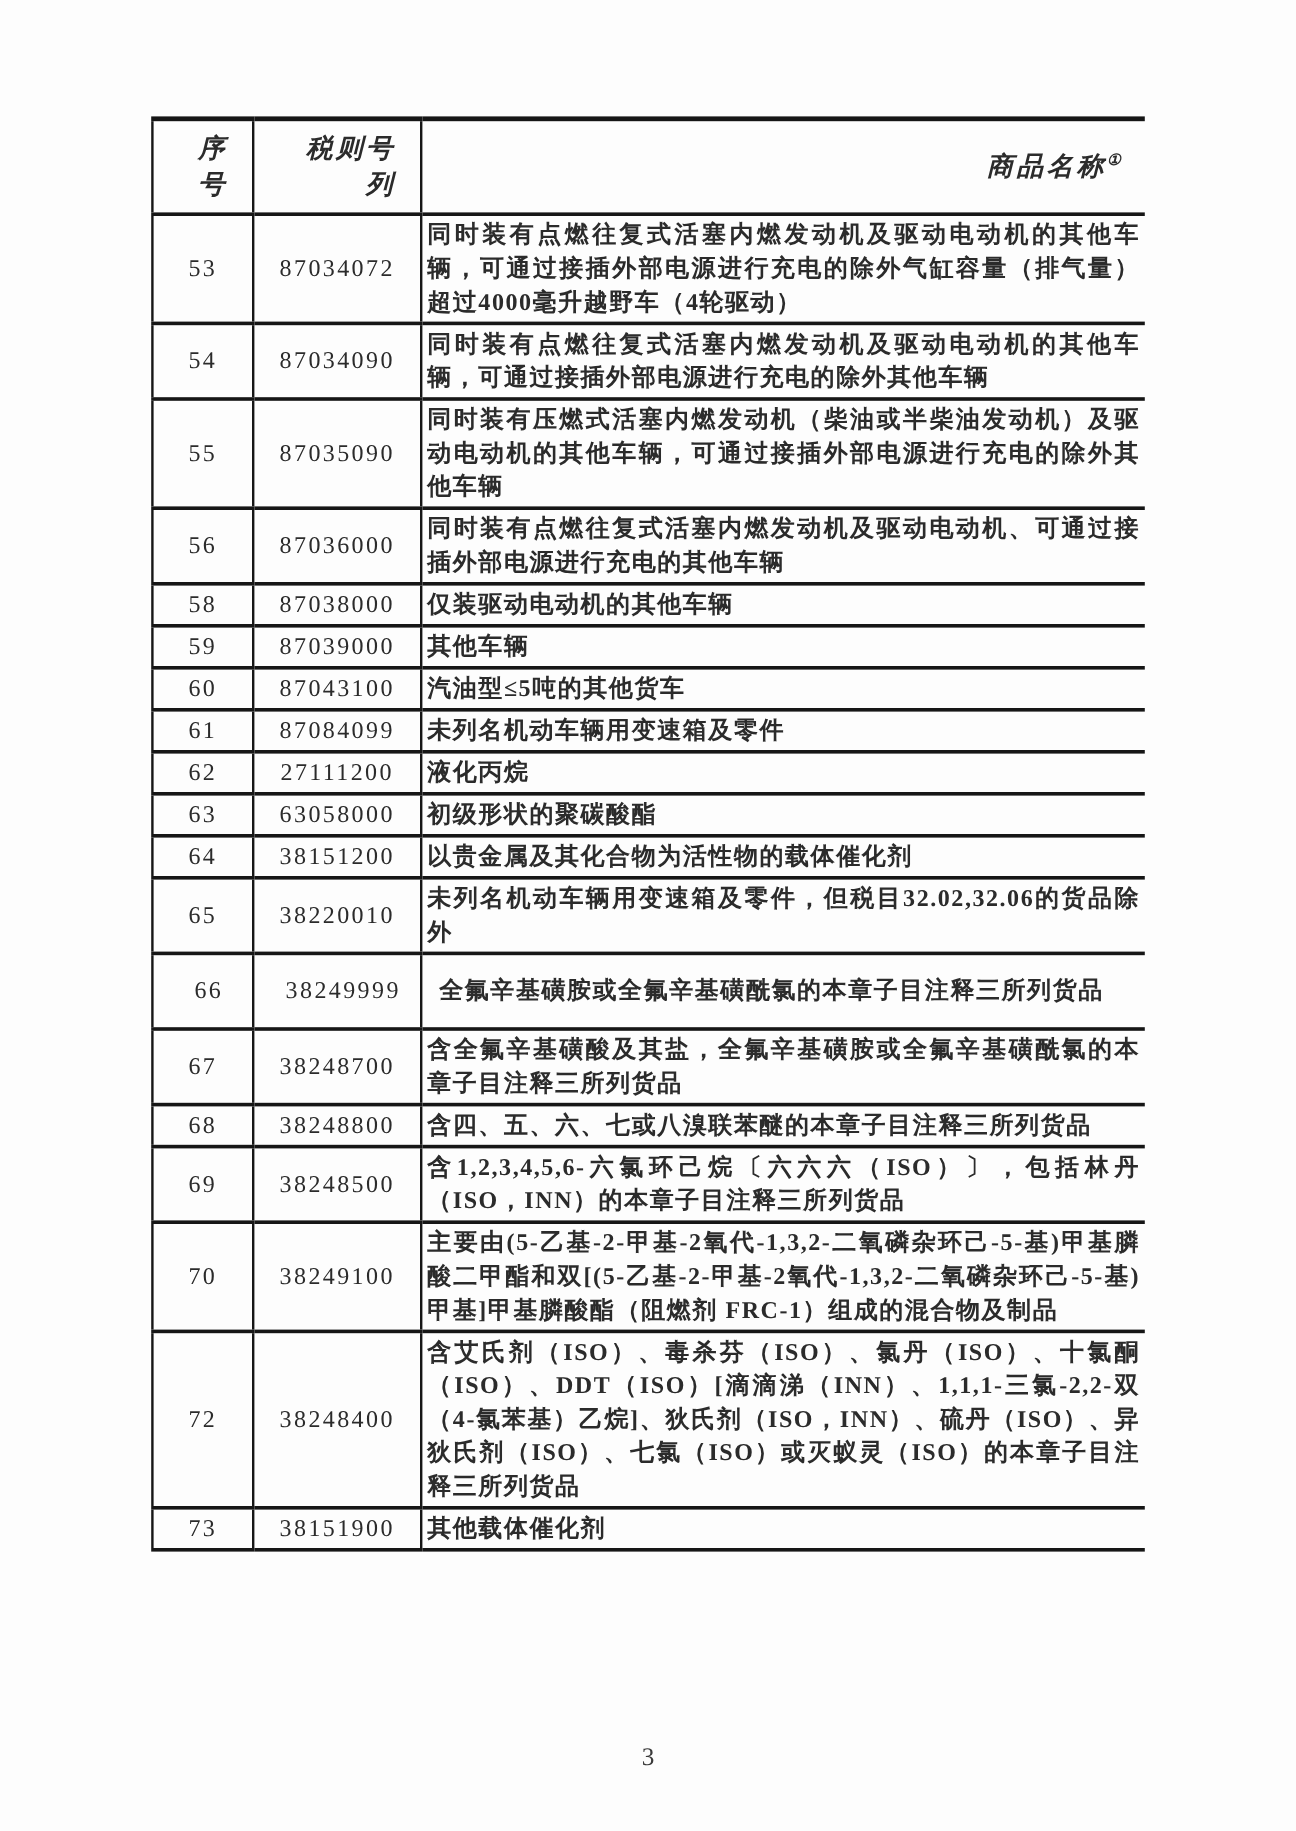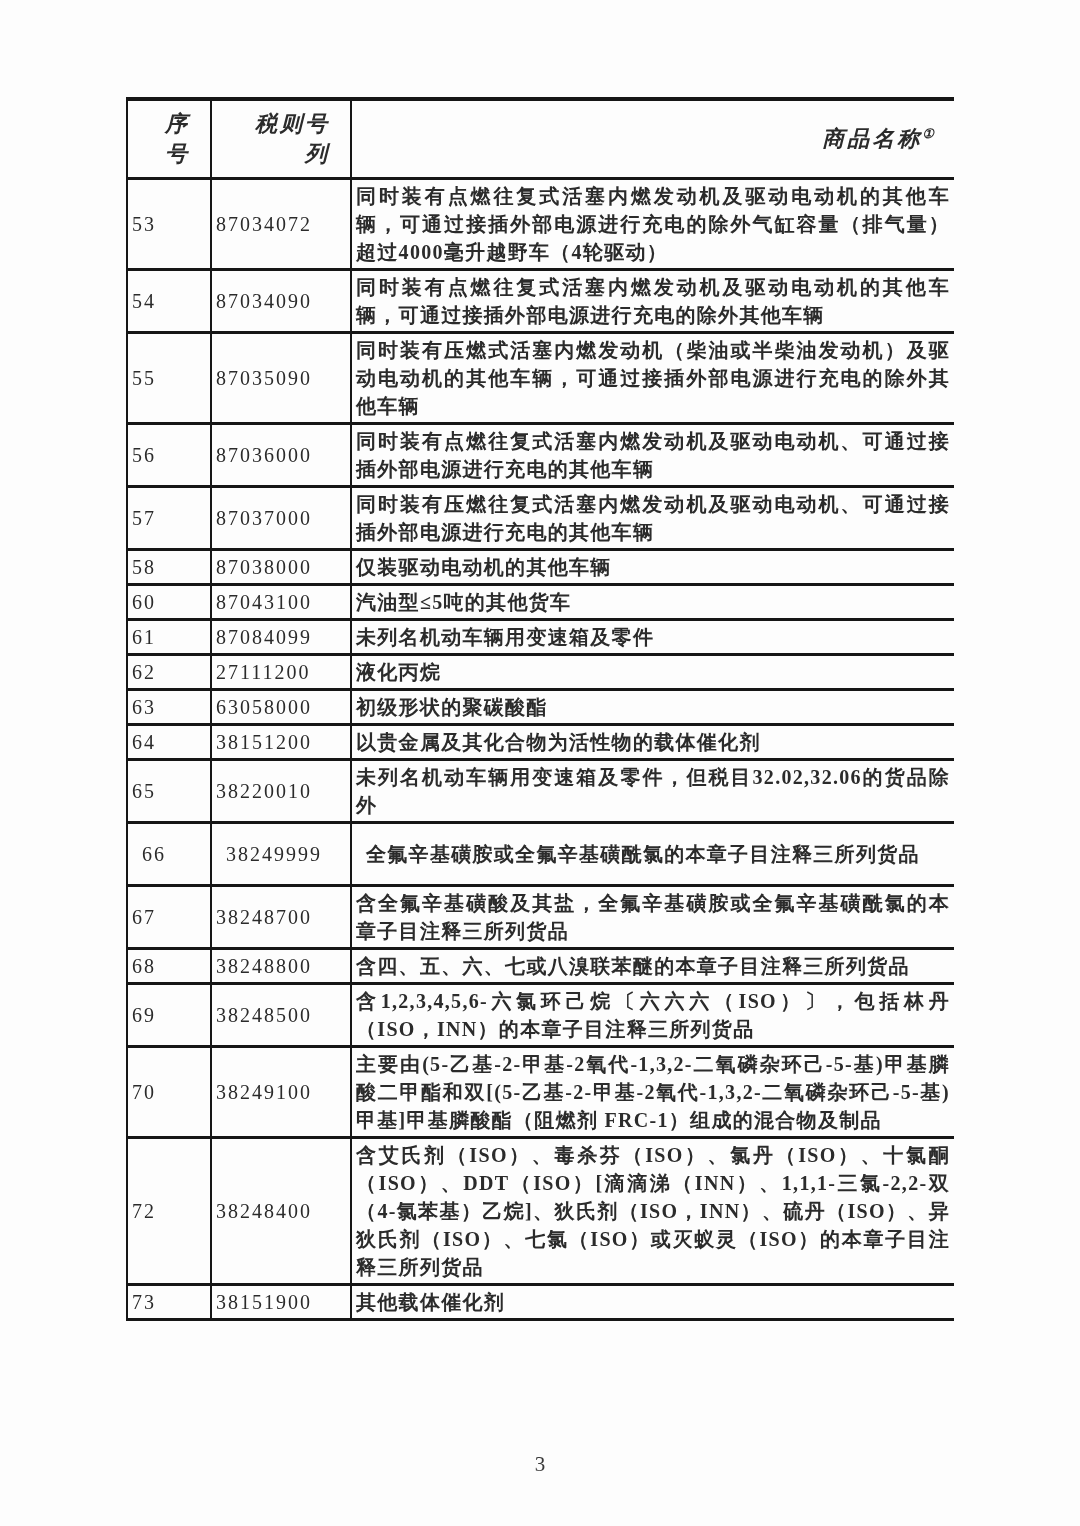--- a/index.html
+++ b/index.html
@@ -45,20 +45,21 @@
     padding: 8px 20px;
     letter-spacing: 3px;
     font-style: italic;
   }
   .tariff td {
     font-size: 20px;
     line-height: 28px;
     padding: 2px 4px;
   }
   .cell-no, .cell-code {
+    text-align: center;
     letter-spacing: 2px;
     white-space: nowrap;
   }
   .cell-name {
     text-align: justify;
     padding: 2px 9px;
     letter-spacing: 1.3px;
     font-weight: bold;
   }
   sup.fnote {
@@ -114,30 +115,30 @@
         <tr data-no="55">
     <td class="cell-no">55</td>
     <td class="cell-code">87035090</td>
     <td class="cell-name">同时装有压燃式活塞内燃发动机（柴油或半柴油发动机）及驱动电动机的其他车辆，可通过接插外部电源进行充电的除外其他车辆</td>
   </tr>
         <tr data-no="56">
     <td class="cell-no">56</td>
     <td class="cell-code">87036000</td>
     <td class="cell-name">同时装有点燃往复式活塞内燃发动机及驱动电动机、可通过接插外部电源进行充电的其他车辆</td>
   </tr>
-        <tr data-no="57">
-    <td class="cell-no">57</td>
-    <td class="cell-code">87037000</td>
-    <td class="cell-name">同时装有压燃往复式活塞内燃发动机及驱动电动机、可通过接插外部电源进行充电的其他车辆</td>
-  </tr>
         <tr data-no="58">
     <td class="cell-no">58</td>
     <td class="cell-code">87038000</td>
     <td class="cell-name">仅装驱动电动机的其他车辆</td>
   </tr>
+        <tr data-no="59">
+    <td class="cell-no">59</td>
+    <td class="cell-code">87039000</td>
+    <td class="cell-name">其他车辆</td>
+  </tr>
         <tr data-no="60">
     <td class="cell-no">60</td>
     <td class="cell-code">87043100</td>
     <td class="cell-name">汽油型≤5吨的其他货车</td>
   </tr>
         <tr data-no="61">
     <td class="cell-no">61</td>
     <td class="cell-code">87084099</td>
     <td class="cell-name">未列名机动车辆用变速箱及零件</td>
   </tr>

